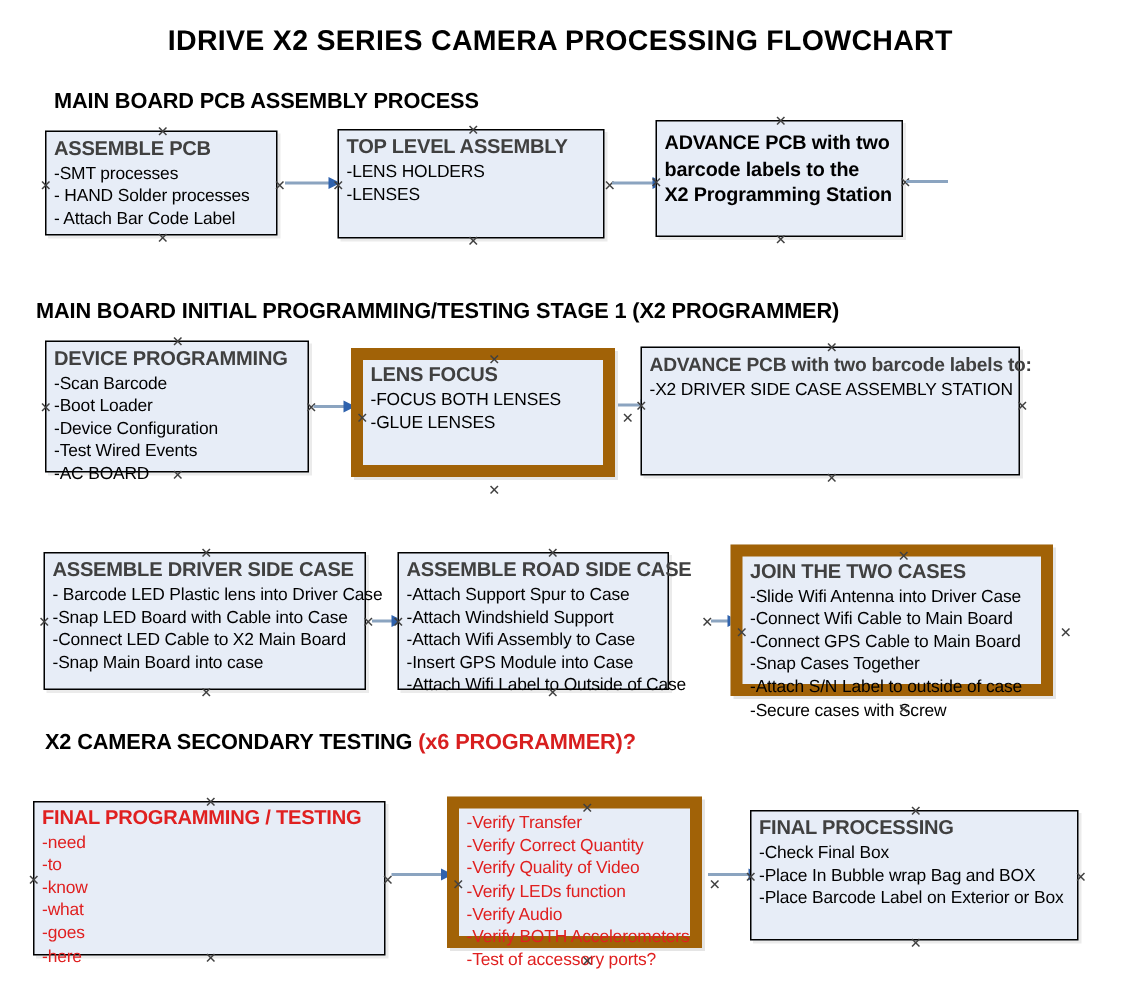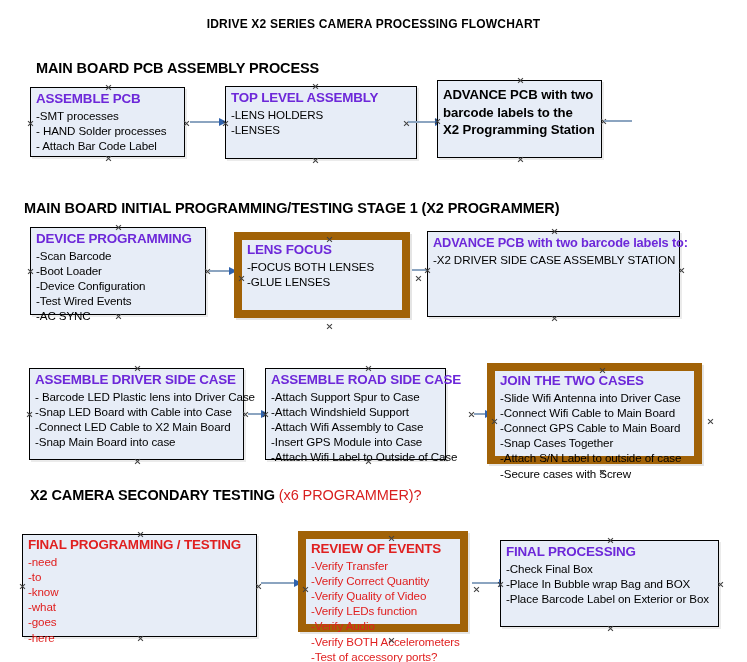--- a/index.html
+++ b/index.html
@@ -21,37 +21,37 @@
     width: 747px;
     height: 662px;
   }
 
   
   .main-title {
     position: absolute;
     left: 0; top: 17px;
     width: 747px;
     text-align: center;
-    font-size: 12px;
+    font-size: 19px;
     font-weight: bold;
     letter-spacing: 0.2px;
     color: #000000;
     white-space: nowrap;
   }
   .section-title {
     position: absolute;
     font-size: 14.5px;
     font-weight: bold;
     color: #000000;
     white-space: nowrap;
     letter-spacing: -0.1px;
   }
   .section-title .red-note {
     color: #d81f1f;
-    font-weight: normal;
+    font-weight: bold;
   }
 
   
   .fbox {
     position: absolute;
     background: #e7edf7;
     box-sizing: border-box;
     overflow: visible;
   }
   .fbox.thin {
@@ -64,21 +64,21 @@
   }
   .fbox .body {
     position: absolute;
     left: 5px;
     top: 3px;
     right: 2px;
   }
   .fbox .bx-title {
     font-size: 13.4px;
     font-weight: bold;
-    color: #6d28d9;
+    color: #404040;
     line-height: 16.5px;
     white-space: nowrap;
     letter-spacing: -0.15px;
   }
   .fbox .bx-line {
     font-size: 11.6px;
     font-weight: normal;
     color: #000000;
     line-height: 15.2px;
     white-space: nowrap;
@@ -153,21 +153,21 @@
     <div class="handle" style="left:74px; top:-4px;"></div>
     <div class="handle" style="left:74px; top:67px;"></div>
     <div class="handle" style="left:-4px; top:32px;"></div>
     <div class="handle" style="left:152px; top:32px;"></div>
   </div>
 
   <div class="arrow" style="left:190px; top:121px; width:30px;">
     <div class="head"></div>
   </div>
 
-  <div class="fbox thin" style="left:225px; top:86px; width:192px; height:73px;">
+  <div class="fbox thin" style="left:225px; top:86px; width:178px; height:73px;">
     <div class="body">
       <div class="bx-title">TOP LEVEL ASSEMBLY</div>
       <div class="bx-line">-LENS HOLDERS</div>
       <div class="bx-line">-LENSES</div>
     </div>
     <div class="handle" style="left:86px; top:-4px;"></div>
     <div class="handle" style="left:86px; top:70px;"></div>
     <div class="handle" style="left:-4px; top:33px;"></div>
     <div class="handle" style="left:177px; top:33px;"></div>
   </div>
@@ -192,21 +192,21 @@
 
   <div class="section-title" style="left:24px; top:200px;">MAIN BOARD INITIAL PROGRAMMING/TESTING STAGE 1 (X2 PROGRAMMER)</div>
 
   <div class="fbox thin" style="left:30px; top:227px; width:176px; height:88px;">
     <div class="body">
       <div class="bx-title">DEVICE PROGRAMMING</div>
       <div class="bx-line">-Scan Barcode</div>
       <div class="bx-line">-Boot Loader</div>
       <div class="bx-line">-Device Configuration</div>
       <div class="bx-line">-Test Wired Events</div>
-      <div class="bx-line">-AC SYNC</div>
+      <div class="bx-line">-AC BOARD</div>
     </div>
     <div class="handle" style="left:84px; top:-4px;"></div>
     <div class="handle" style="left:84px; top:85px;"></div>
     <div class="handle" style="left:-4px; top:40px;"></div>
     <div class="handle" style="left:173px; top:40px;"></div>
   </div>
 
   <div class="arrow" style="left:209px; top:270px; width:21px;">
     <div class="head"></div>
   </div>
@@ -311,21 +311,20 @@
     <div class="handle" style="left:-4px; top:48px;"></div>
     <div class="handle" style="left:232px; top:48px;"></div>
   </div>
 
   <div class="arrow" style="left:261px; top:582px; width:34px;">
     <div class="head"></div>
   </div>
 
   <div class="fbox thick red" style="left:298px; top:531px; width:170px; height:101px;">
     <div class="body" style="top:2px;">
-      <div class="bx-title">REVIEW OF EVENTS</div>
       <div class="bx-line">-Verify Transfer</div>
       <div class="bx-line">-Verify Correct Quantity</div>
       <div class="bx-line">-Verify Quality of Video</div>
       <div class="bx-line">-Verify LEDs function</div>
       <div class="bx-line">-Verify Audio</div>
       <div class="bx-line">-Verify BOTH Accelerometers</div>
       <div class="bx-line">-Test of accessory ports?</div>
     </div>
     <div class="handle" style="left:82px; top:-4px;"></div>
     <div class="handle" style="left:82px; top:98px;"></div>

